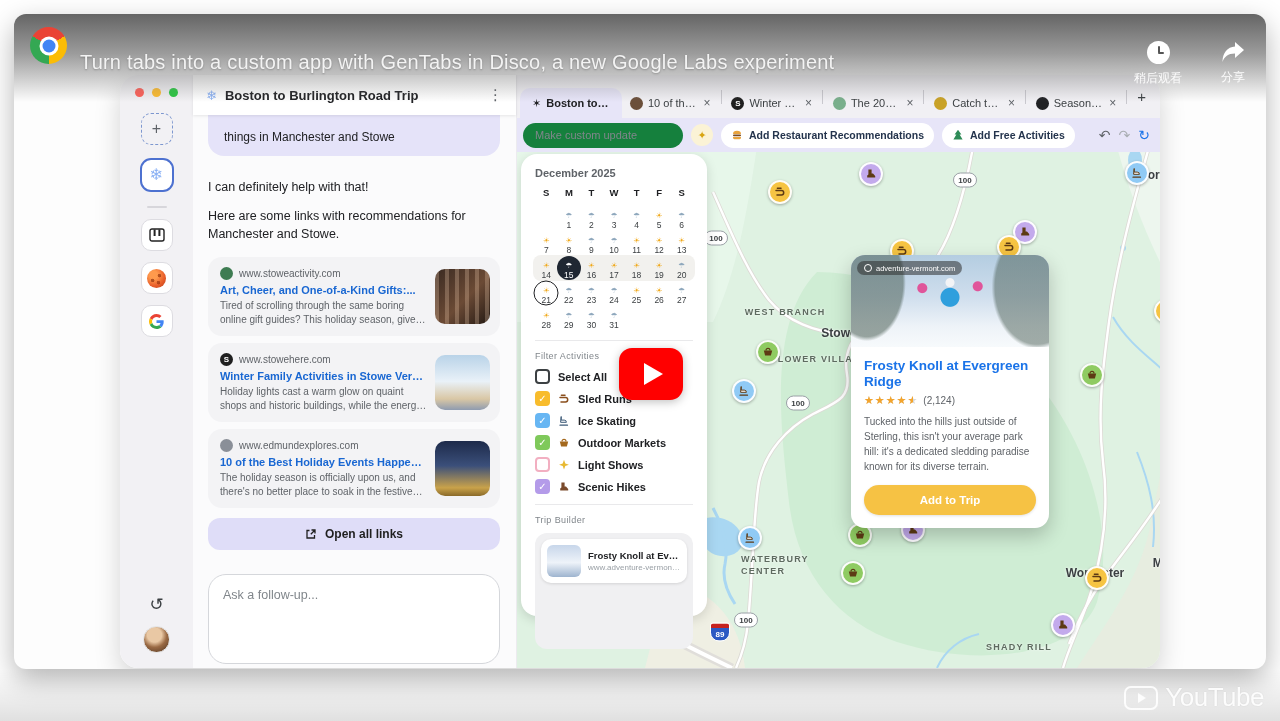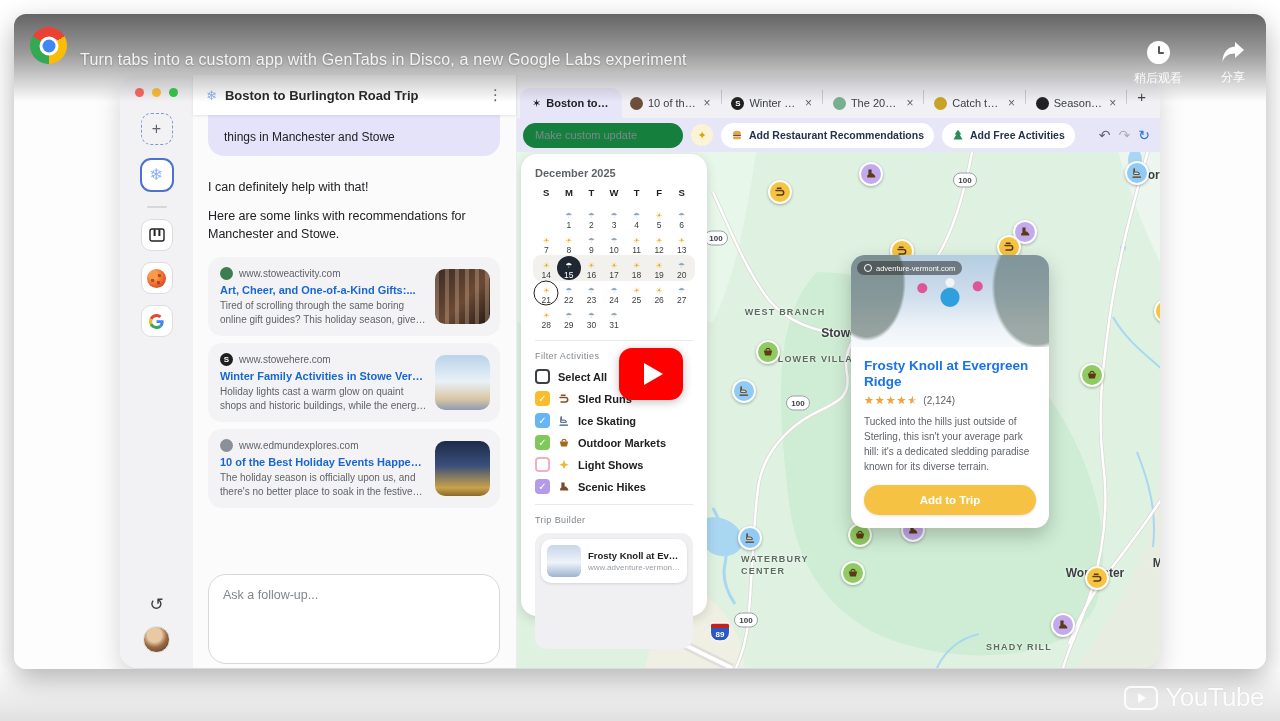--- a/index.html
+++ b/index.html
@@ -5,21 +5,21 @@
   *{margin:0;padding:0;box-sizing:border-box;font-family:"Liberation Sans","DejaVu Sans",sans-serif}
   body{background:#fff;width:1280px;height:721px;overflow:hidden}
   .page{position:relative;width:1280px;height:721px;background:#fff}
 
   
   .frame{position:absolute;left:14px;top:14px;width:1252px;height:655px;border-radius:12px;background:#fdfdfd;box-shadow:0 10px 28px rgba(0,0,0,.30);overflow:hidden}
   .top-overlay{position:absolute;left:0;right:0;top:0;height:88px;background:linear-gradient(180deg,rgba(96,96,96,.97) 0%,rgba(118,118,118,.72) 45%,rgba(150,150,150,0) 100%);z-index:30;pointer-events:none}
   .chrome{position:absolute;left:16px;top:13px;width:37px;height:37px;border-radius:50%;background:conic-gradient(from -60deg,#EA4335 0 120deg,#FBBC05 120deg 240deg,#34A853 240deg 360deg);z-index:31}
   .chrome::before{content:"";position:absolute;left:50%;top:50%;width:19px;height:19px;transform:translate(-50%,-50%);border-radius:50%;background:#fff}
   .chrome::after{content:"";position:absolute;left:50%;top:50%;width:13px;height:13px;transform:translate(-50%,-50%);border-radius:50%;background:#4285F4}
-  .vtitle{position:absolute;left:66px;top:37px;z-index:31;color:#f3f3f3;font-size:16px;letter-spacing:.2px;text-shadow:0 1px 2px rgba(0,0,0,.25);white-space:nowrap}
+  .vtitle{position:absolute;left:66px;top:37px;z-index:31;color:#f3f3f3;font-size:20px;letter-spacing:.2px;text-shadow:0 1px 2px rgba(0,0,0,.25);white-space:nowrap}
   .vactions{position:absolute;right:20px;top:27px;z-index:32;display:flex;gap:38px}
   .vact{display:flex;flex-direction:column;align-items:center;gap:6px;color:#fff;cursor:pointer}
   .vact .lbl{font-size:12px;color:rgba(255,255,255,.95)}
   .clock{width:23px;height:23px;border-radius:50%;background:#fff;position:relative}
   .clock::before{content:"";position:absolute;left:11px;top:5px;width:2px;height:7px;background:#555;border-radius:1px}
   .clock::after{content:"";position:absolute;left:11px;top:11px;width:6px;height:2px;background:#555;border-radius:1px}
   .sharearrow{width:26px;height:22px}
 
   
   .window{position:absolute;left:106px;top:61px;width:1040px;height:593px;background:#fff;border-radius:18px;box-shadow:0 10px 26px rgba(0,0,0,.17);display:flex;z-index:5}
@@ -233,20 +233,27 @@
                   <div class="favrow">
                     <span class="fav" style="background: rgb(138, 143, 152);"></span>
                     <span class="curl">www.edmundexplores.com</span>
                   </div>
                   <div class="ctitle">10 of the Best Holiday Events Happening...</div>
                   <div class="cdesc">The holiday season is officially upon us, and there's no better place to soak in the festive atmosphere...</div>
                 </div>
                 <span class="thumb thumb3"></span>
               </div>
             </div>
+          <div class="openall">
+            <svg width="12" height="12" viewBox="0 0 12 12">
+                <path d="M4.5 2.5 H2 v7.5 h7.5 V7" fill="none" stroke="#1F1F1F" stroke-width="1.3"></path>
+                <path d="M6.5 2 h3.5 v3.5 M10 2 L5.8 6.2" fill="none" stroke="#1F1F1F" stroke-width="1.3"></path>
+              </svg>
+            <span>Open all links</span>
+          </div>
         </div>
         <div class="cfoot">
           <textarea class="followup" placeholder="Ask a follow-up..." style=""></textarea>
         </div>
       </div>
 
       <div class="main">
         <div class="tabstrip" id="tabs">
             <div class="tab active">
               <span class="sparkle">✶</span>

